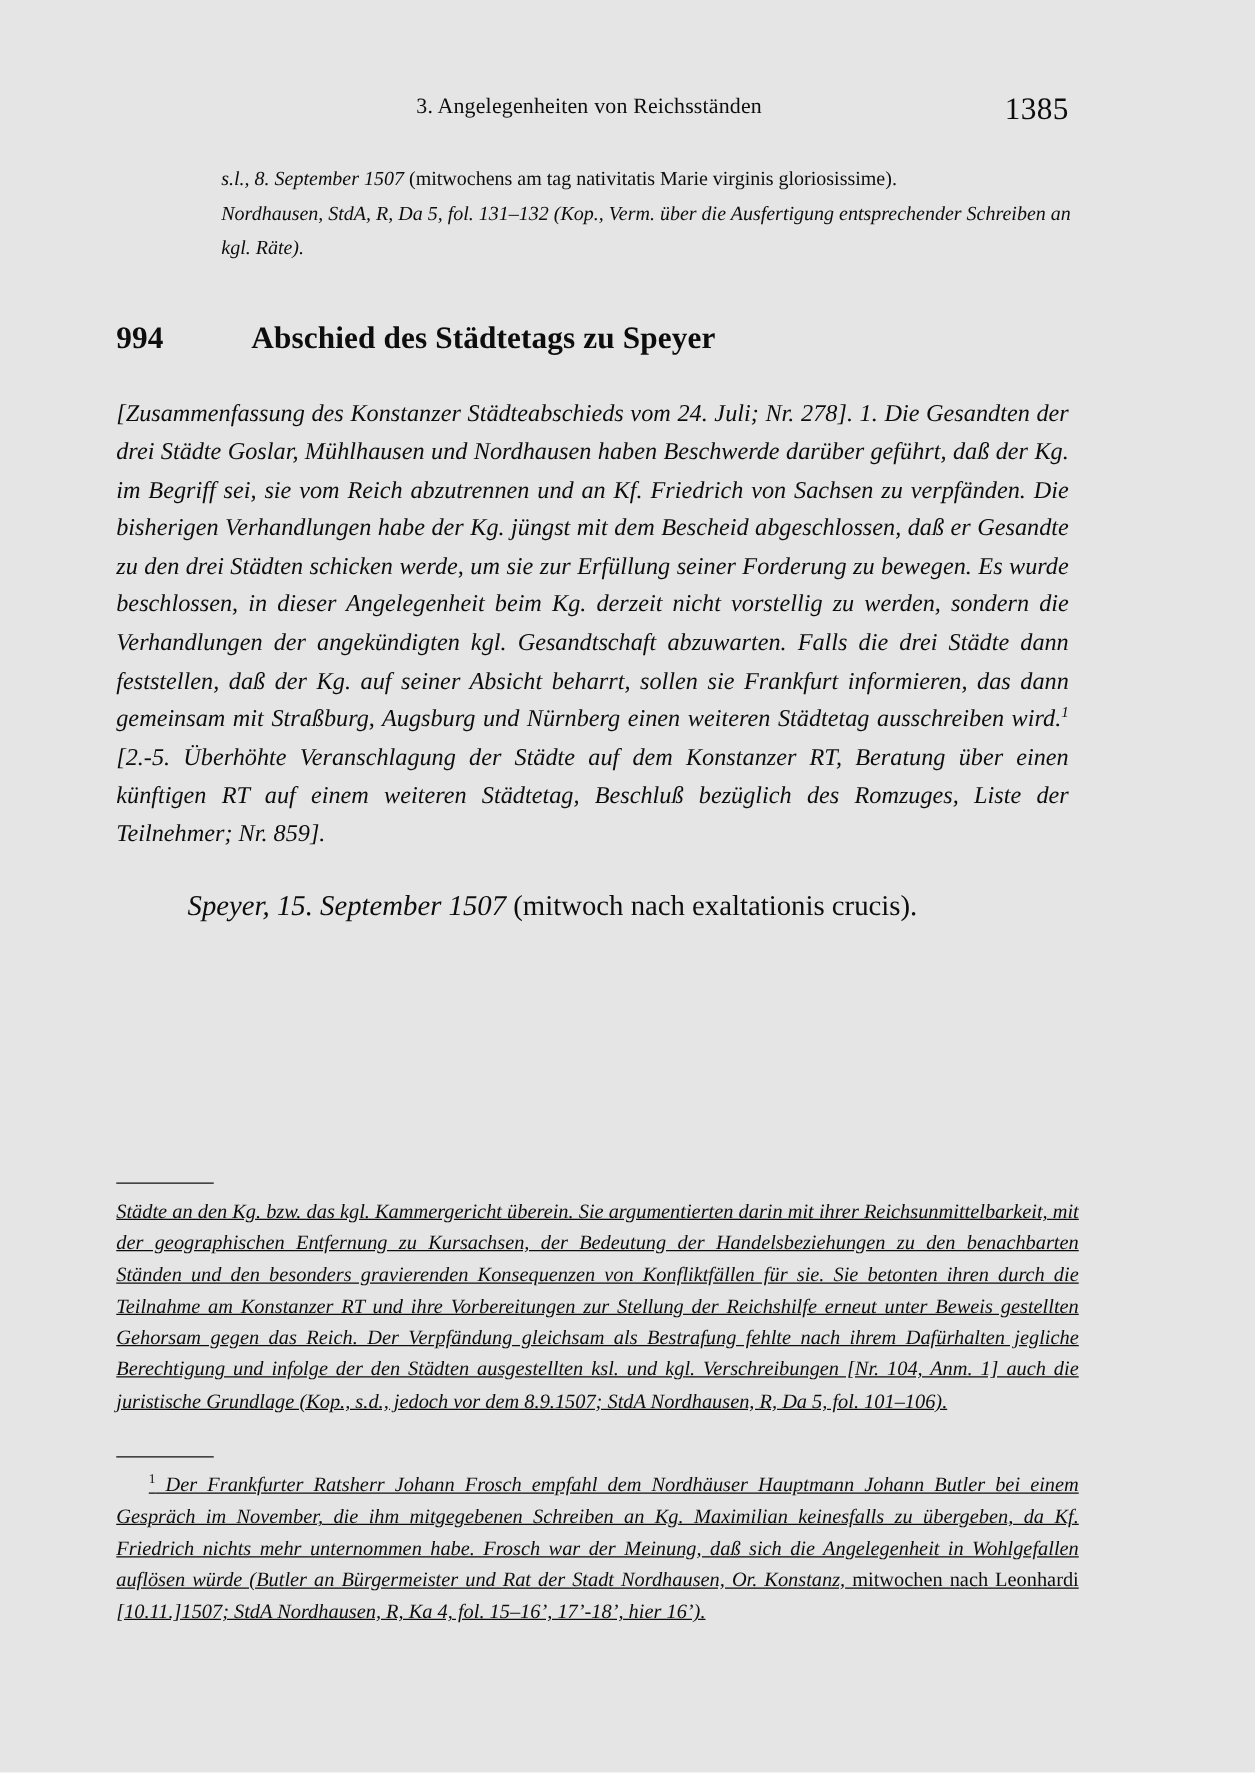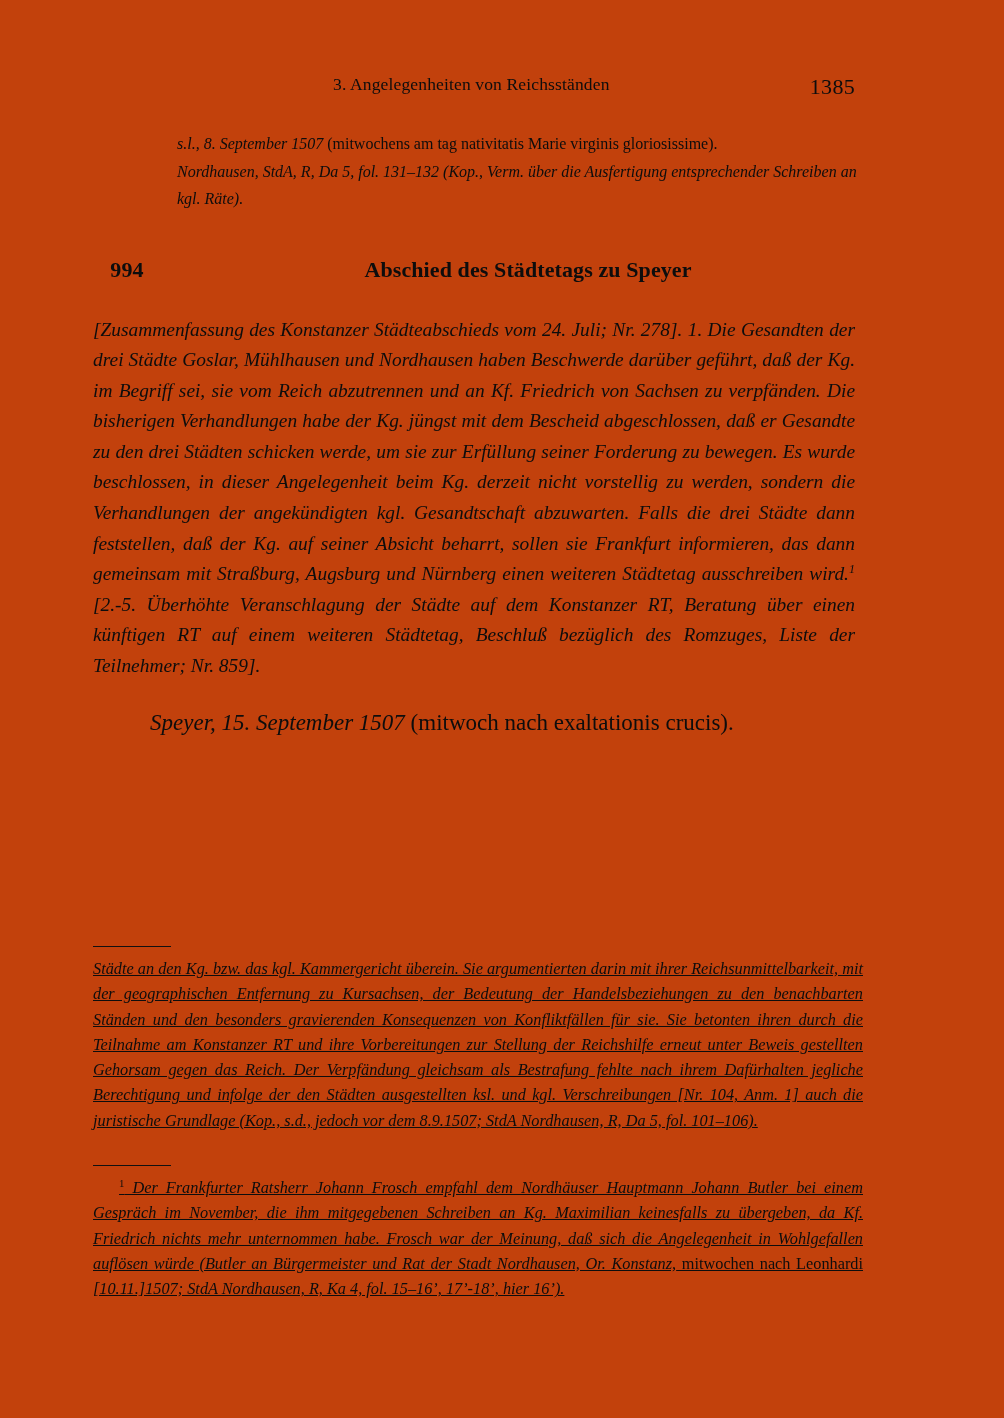--- a/index.html
+++ b/index.html
@@ -10,21 +10,21 @@
   }
   body {
     font-family: "Liberation Serif", "DejaVu Serif", serif;
     color: #0d0d0d;
   }
   .page {
     position: relative;
     width: 1004px;
     height: 1418px;
     margin: 0 auto;
-    background: #c2410c;
+    background: #e5e5e5;
     overflow: hidden;
     box-sizing: border-box;
   }
   .content {
     position: absolute;
     left: 93px;
     top: 0;
     width: 762px;
   }
 
@@ -39,21 +39,21 @@
   .rh-title {
     position: absolute;
     left: 240px;
     font-size: 17.5px;
     letter-spacing: 0.15px;
     white-space: nowrap;
   }
   .rh-pageno {
     position: absolute;
     right: 0;
-    font-size: 22px;
+    font-size: 25px;
     letter-spacing: 0.3px;
   }
 
   
   .source-block {
     margin-top: 16px;
     margin-left: 84px;
     width: 705px;
     font-size: 16px;
     line-height: 27.5px;
@@ -66,23 +66,22 @@
     display: block;
     text-indent: 0;
   }
 
   
   .doc-heading {
     margin-top: 44px;
     display: flex;
     align-items: baseline;
     font-weight: bold;
-    font-size: 22px;
+    font-size: 25px;
     letter-spacing: 0.1px;
-    text-align: center;
   }
   .doc-heading .num {
     width: 68px;
     flex: 0 0 68px;
   }
   .doc-heading .title { flex: 1 1 auto; margin-left: 40px; }
 
   
   .regest {
     margin-top: 32px;

